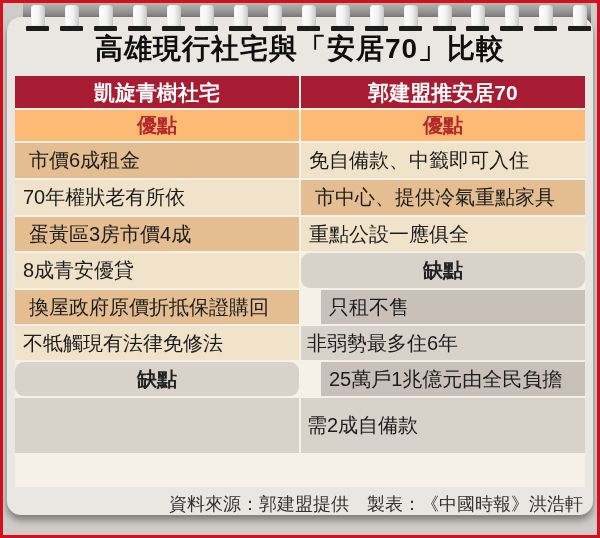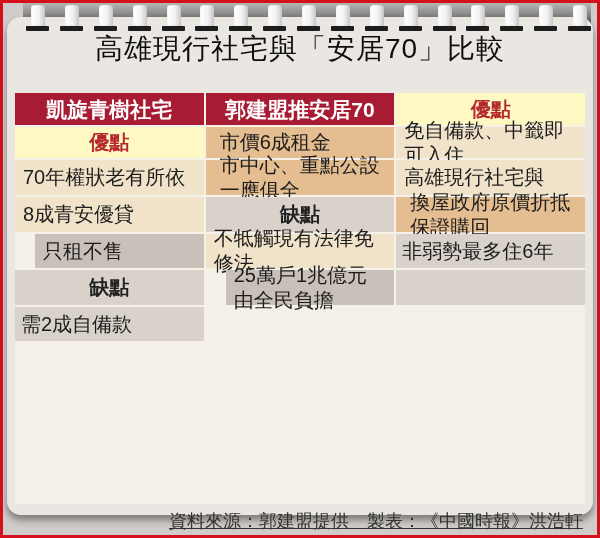--- a/index.html
+++ b/index.html
@@ -36,48 +36,48 @@
     position:relative;width:14px;height:21px;
     background:linear-gradient(90deg,#ffffff 0%,#f2f2f2 55%,#c9c9c9 100%);
     border-radius:3px 3px 1px 1px;
     box-shadow:inset 0 0 1px #9a9a9a;
   }
   .clip::after{
     content:"";position:absolute;left:-5px;bottom:-5px;
     width:23px;height:5px;background:#1d1d1d;border-radius:1px;
   }
   .title{
-    margin:0;padding:13px 0 25px 0;
-    text-align:center;font-size:28px;font-weight:normal;color:#0e0e0e;
+    margin:0;padding:13px 0 8px 0;
+    text-align:center;font-size:28px;font-weight:bold;color:#0e0e0e;
     letter-spacing:1px;
   }
   .table{
     margin:0 8px;
     display:grid;
-    grid-template-columns:1fr 1fr 1fr;
+    grid-template-columns:1fr 1fr;
     grid-template-rows:32px 31px 35px 35px 34px 35px 34px 34px 34px 55px 32px;
     gap:2px;
     background:#f5f1e8;
   }
   .cell{
     display:flex;align-items:center;
     font-size:20px;color:#1c1c1c;font-weight:500;
     padding:0 8px;line-height:25px;
   }
   .cell.center{justify-content:center;padding:0;}
   .hdr{background:#a81c33;color:#ffffff;font-weight:bold;font-size:21px;}
-  .pro-label{background:#fef9c3;color:#b3272d;font-weight:bold;}
-  .con-label{background:#d8d2cb;color:#222222;font-weight:bold;}
+  .pro-label{background:#fdba74;color:#b3272d;font-weight:bold;}
+  .con-label{background:#d8d2cb;color:#222222;font-weight:bold;border-radius:9px;}
   .tan-d{background:#e4bd90;padding-left:14px;}
   .tan-l{background:#f1e3ca;}
   .gray-d{background:#c9c1b9;margin-left:20px;}
   .gray-l{background:#d8d2cb;padding-left:6px;}
   .footer{
     margin:5px 10px 0 0;
-    text-align:right;font-size:18px;color:#333333;text-decoration:underline;
+    text-align:right;font-size:18px;color:#333333;
   }
 </style>
 </head>
 <body>
 
 <div class="frame">
   <div class="top-shade"></div>
 
   <div class="clips">
     <span class="clip"></span>
@@ -108,23 +108,24 @@
       <div class="cell center hdr">郭建盟推安居70</div>
 
       <div class="cell center pro-label">優點</div>
       <div class="cell center pro-label">優點</div>
 
       <div class="cell tan-d">市價6成租金</div>
 
       <div class="cell tan-l">免自備款、中籤即可入住</div>
       <div class="cell tan-l">70年權狀老有所依</div>
 
-      <div class="cell tan-d">市中心、重點公設一應俱全</div>
+      <div class="cell tan-d">市中心、提供冷氣重點家具</div>
+      <div class="cell tan-d">蛋黃區3房市價4成</div>
 
-      <div class="cell tan-l">高雄現行社宅與</div>
+      <div class="cell tan-l">重點公設一應俱全</div>
       <div class="cell tan-l">8成青安優貸</div>
 
       <div class="cell center con-label">缺點</div>
       <div class="cell tan-d">換屋政府原價折抵保證購回</div>
 
       <div class="cell gray-d">只租不售</div>
       <div class="cell tan-l">不牴觸現有法律免修法</div>
 
       <div class="cell gray-l">非弱勢最多住6年</div>
       <div class="cell center con-label">缺點</div>

